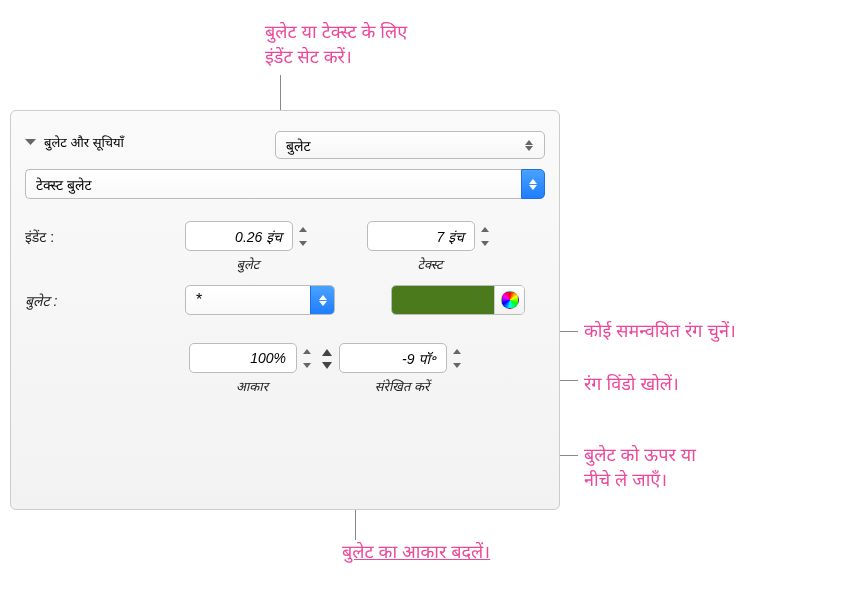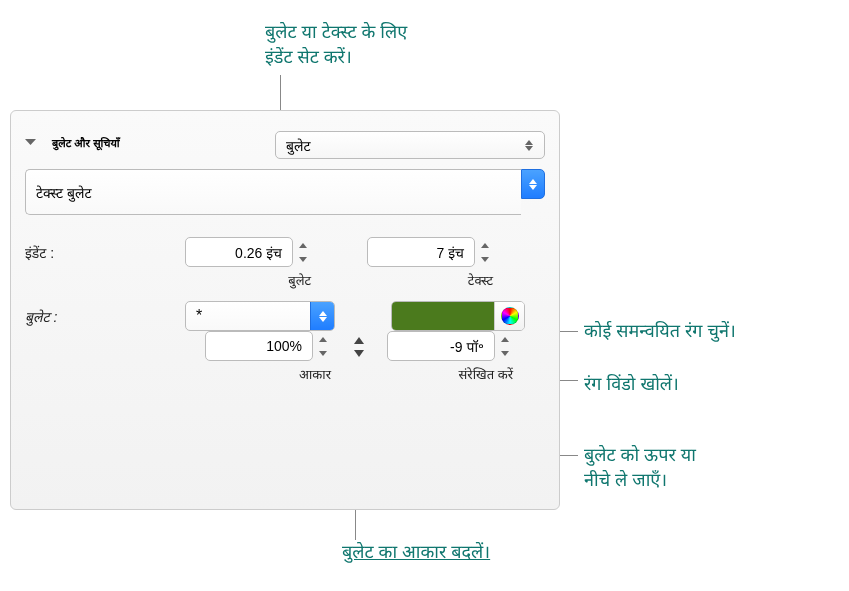--- a/index.html
+++ b/index.html
@@ -8,38 +8,38 @@
       font-size: 13px;
       width: 849px;
       height: 591px;
       position: relative;
       background: #fff;
     }
     .annotation {
       position: absolute;
       font-size: 18px;
       line-height: 1.4;
-      color: #0f766e;
+      color: #ec4899;
       white-space: nowrap;
     }
     .panel {
       position: absolute;
       left: 10px;
       top: 110px;
       width: 550px;
       height: 400px;
       background: linear-gradient(#fafafa, #f2f2f2);
       border: 1px solid #ccc;
       border-radius: 6px;
       padding: 20px 14px;
     }
     .row { display: flex; align-items: center; margin-bottom: 10px; }
     .section-header {
-      display: flex; align-items: center; gap: 16px;
-      font-weight: 700; font-size: 11px;
+      display: flex; align-items: center; gap: 8px;
+      font-weight: 400; font-size: 13px;
       margin-bottom: 6px;
       flex: 0 0 210px;
     }
     .disclosure-icon svg { display: block; }
     .select {
       display: flex; align-items: center; justify-content: space-between;
       background: linear-gradient(#ffffff, #f6f6f6);
       border: 1px solid #bbb; border-radius: 5px;
       height: 28px; padding: 0 8px 0 10px;
       cursor: default;
@@ -47,21 +47,21 @@
     }
     .select-text { font-size: 14px; }
     .select-arrows { width: 14px; display: flex; flex-direction: column; align-items: center; gap: 1px; color: #555; }
     .select-arrows svg { display: block; }
     .blue-select-wrap { display: flex; flex: 1 1 auto; }
     .blue-select {
       display: flex; align-items: center;
       background: linear-gradient(#ffffff, #f9f9f9);
       border: 1px solid #bbb; border-radius: 5px 0 0 5px;
       border-right: none;
-      height: 46px; padding: 0 10px;
+      height: 30px; padding: 0 10px;
       flex: 1 1 auto;
       font-size: 14px;
     }
     .blue-button-end {
       width: 24px; height: 30px;
       background: linear-gradient(#4aa2ff, #1f7dff);
       border: 1px solid #1f6fe0;
       border-radius: 0 5px 5px 0;
       display: flex; flex-direction: column; align-items: center; justify-content: center; gap: 1px;
     }
@@ -109,24 +109,24 @@
     .color-well { width: 102px; height: 100%; background: #4b7a1d; }
     .color-button {
       width: 30px; height: 100%; display: flex; align-items: center; justify-content: center;
       border-left: 1px solid #ccc; background: linear-gradient(#fff,#f2f2f2);
     }
     .color-wheel {
       width: 18px; height: 18px; border-radius: 50%;
       background: conic-gradient(red, yellow, lime, cyan, blue, magenta, red);
       border: 1px solid rgba(0,0,0,0.2);
     }
-    .size-row { display: flex; align-items: flex-start; gap: 20px; }
+    .size-row { display: flex; align-items: flex-start; margin-top: 28px; gap: 4px; }
     .align-icon { width: 16px; display: flex; flex-direction: column; align-items: center; color: #444; padding-top: 6px; }
     .align-icon svg { display: block; }
-    .col { display: flex; flex-direction: column; align-items: flex-end; }
+    .col { display: flex; flex-direction: column; align-items: center; font-style: italic; }
     .callout-line {
       position: absolute; background: #888; pointer-events: none;
     }
     .callout-line.v { width: 1px; }
     .callout-line.h { height: 1px; }
   </style>
 </head>
 <body>
 
 <div class="annotation" style="left:265px; top:20px; white-space: pre-line;">बुलेट या टेक्स्ट के लिए

